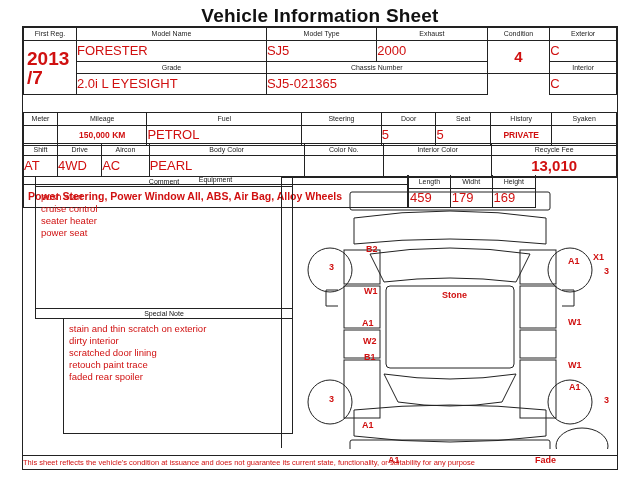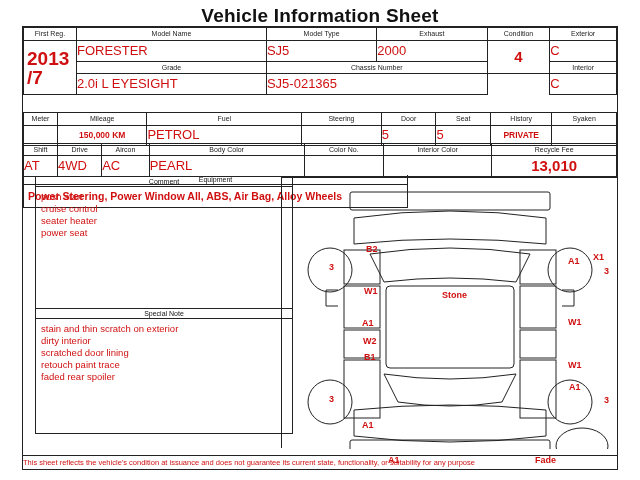--- a/index.html
+++ b/index.html
@@ -153,33 +153,47 @@
       <table style="width:385px;float:left;">
         <tbody>
             <tr>
           <td class="equip-lbl" style="width:466px;">Equipment</td>
         </tr>
         <tr>
           <td class="equip-val" style="height:16px;">Power Steering, Power Window  All, ABS, Air Bag, Alloy Wheels</td>
         </tr>
       </tbody>
         </table>
+      <table style="width:128px;float:left;">
+        <tbody>
+            <tr>
+          <td class="lbl" style="border:1px solid #222;border-top:none;width:42px;height:11px;">Length</td>
+          <td class="lbl" style="border:1px solid #222;border-top:none;width:42px;">Widht</td>
+          <td class="lbl" style="border:1px solid #222;border-top:none;width:44px;">Height</td>
+        </tr>
+        <tr>
+          <td class="v-med" style="border:1px solid #222;border-top:none;height:16px;">459</td>
+          <td class="v-med" style="border:1px solid #222;border-top:none;">179</td>
+          <td class="v-med" style="border:1px solid #222;border-top:none;">169</td>
+        </tr>
+      </tbody>
+        </table>
       <div style="clear:both;"></div>
     </div>
 
     <div class="leftcol">
       <div class="boxhdr">Comment</div>
       <div class="boxbody" style="height:122px;">
         <div>push start</div>
         <div>cruise control</div>
         <div>seater heater</div>
         <div>power seat</div>
       </div>
       <div class="boxhdr">Special Note</div>
-      <div class="boxbody" style="height:115px;">
+      <div class="boxbody" style="height:115px;margin-left:28px;">
         <div>stain and thin scratch on exterior</div>
         <div>dirty interior</div>
         <div>scratched door lining</div>
         <div>retouch paint trace</div>
         <div>faded rear spoiler</div>
       </div>
     </div>
 
     <div class="diagram">
       <svg width="336" height="271" viewBox="0 0 336 271">

